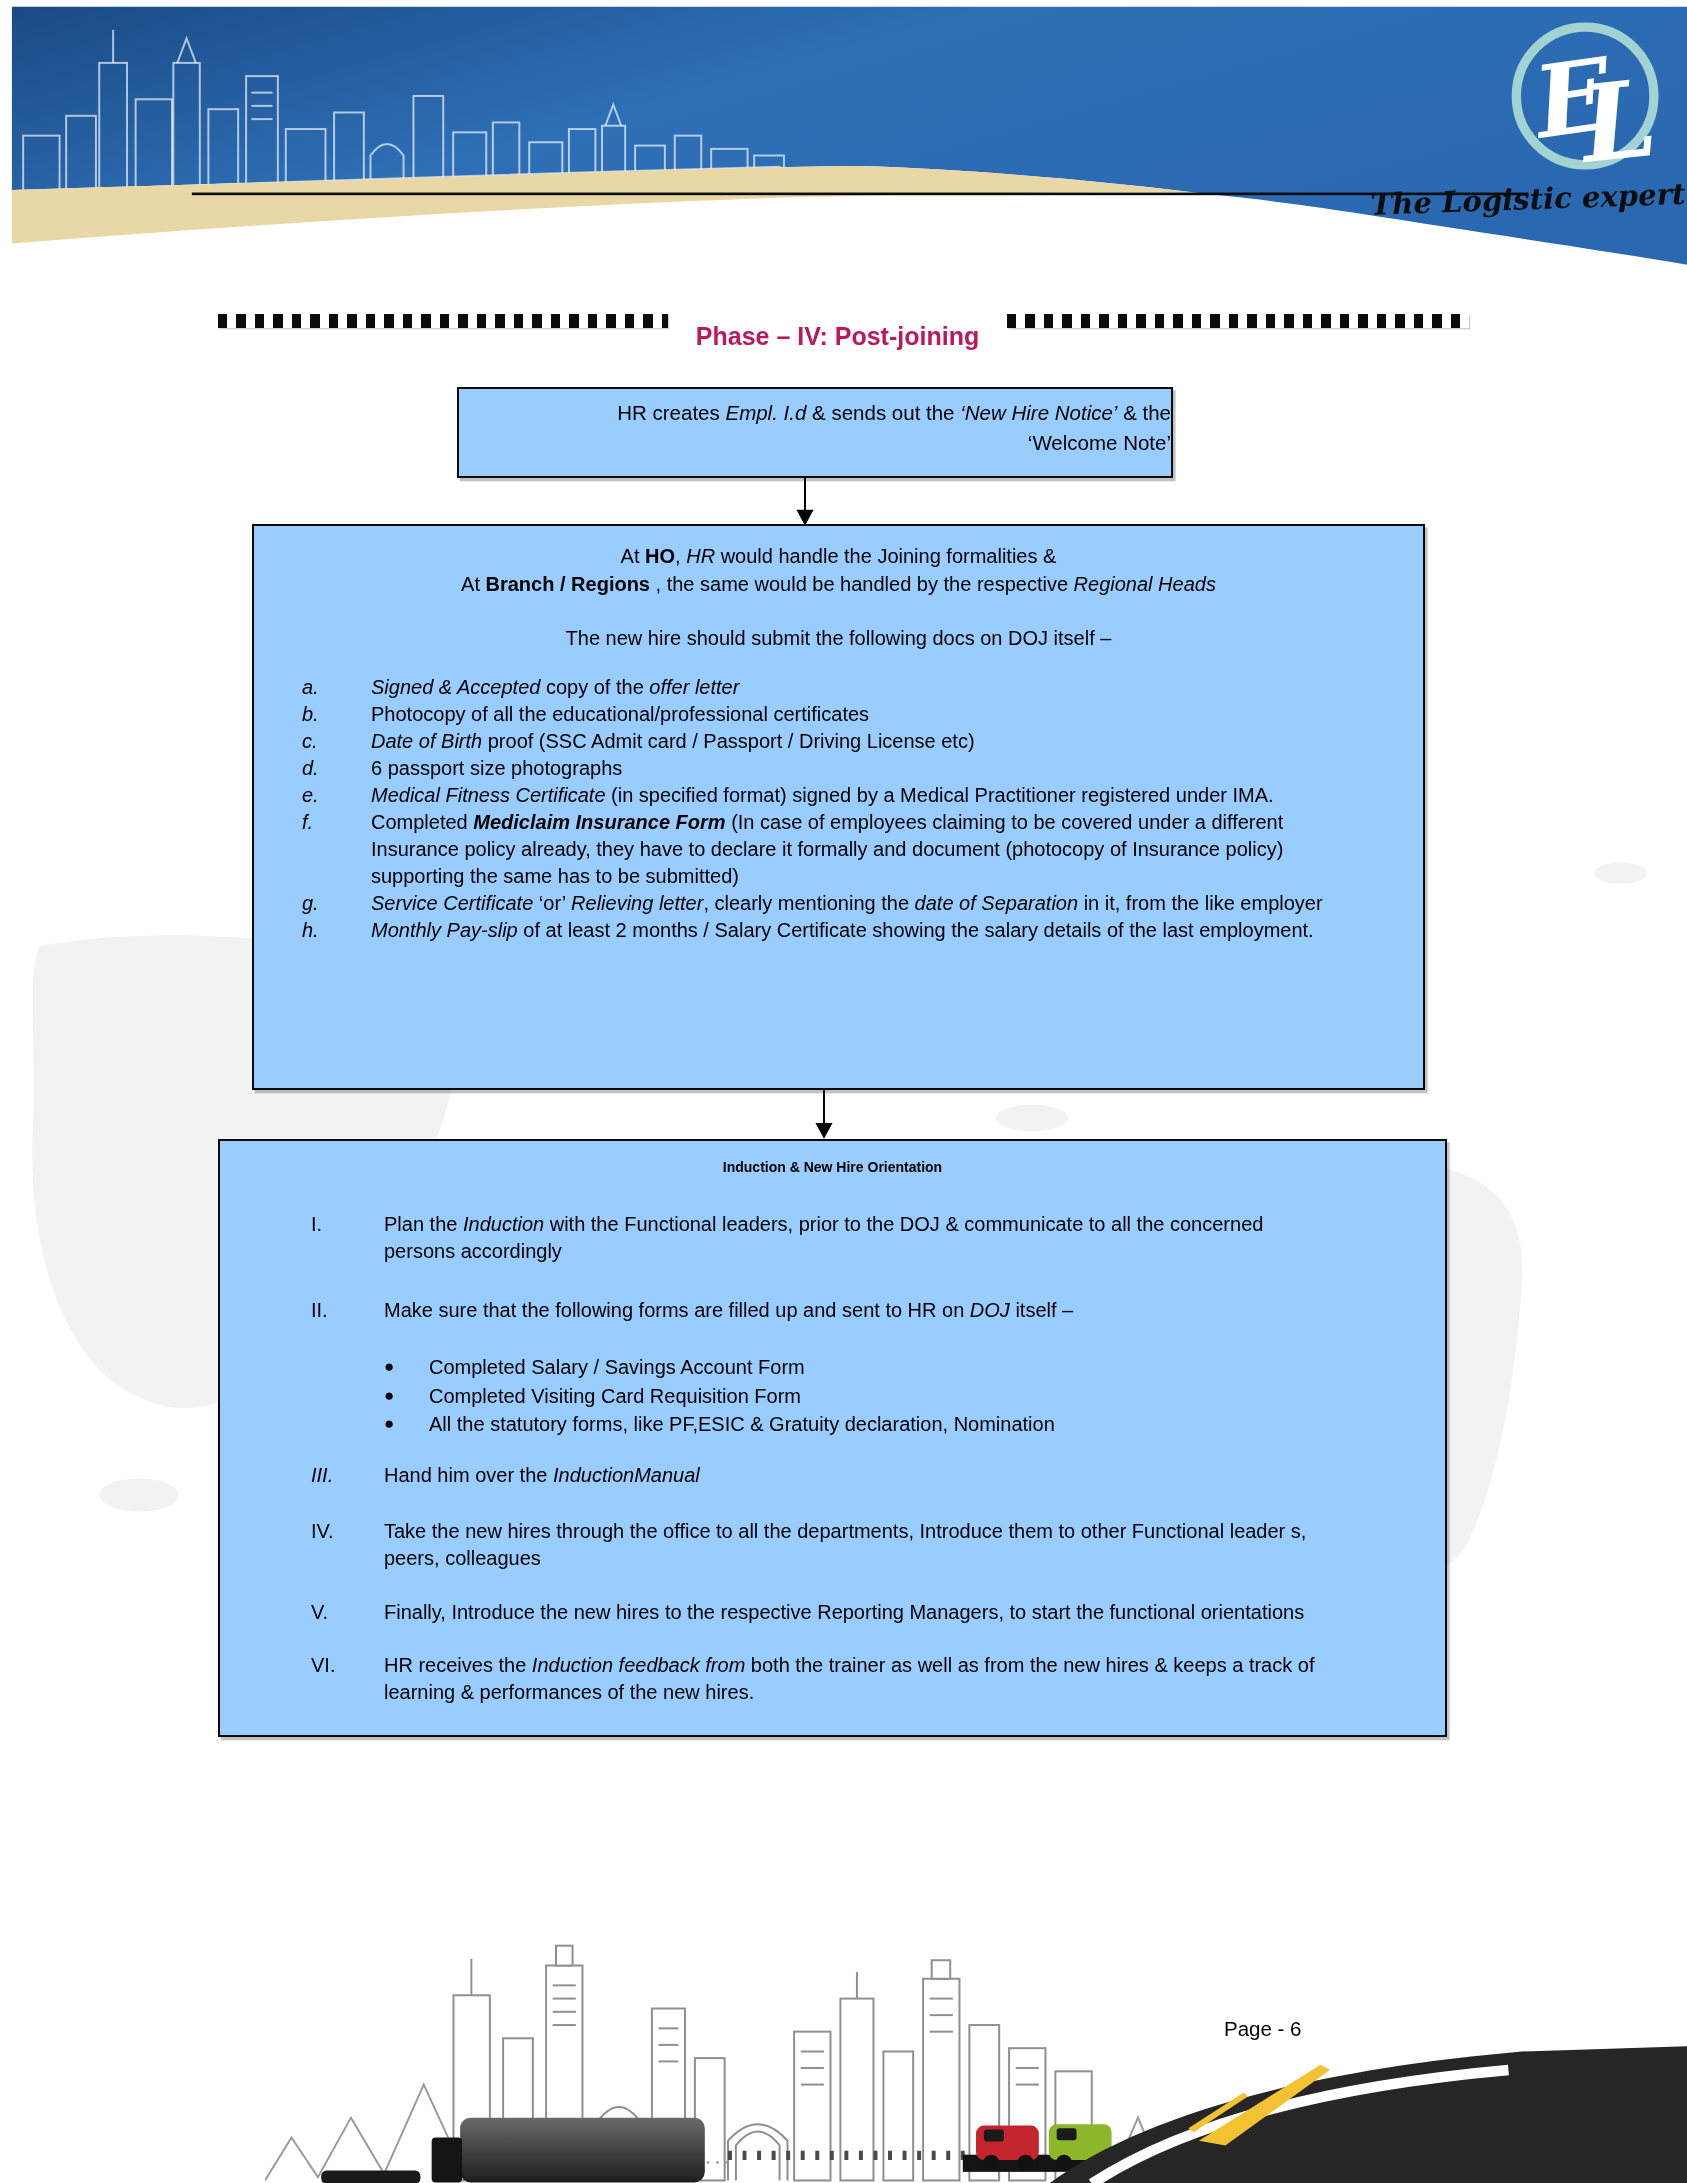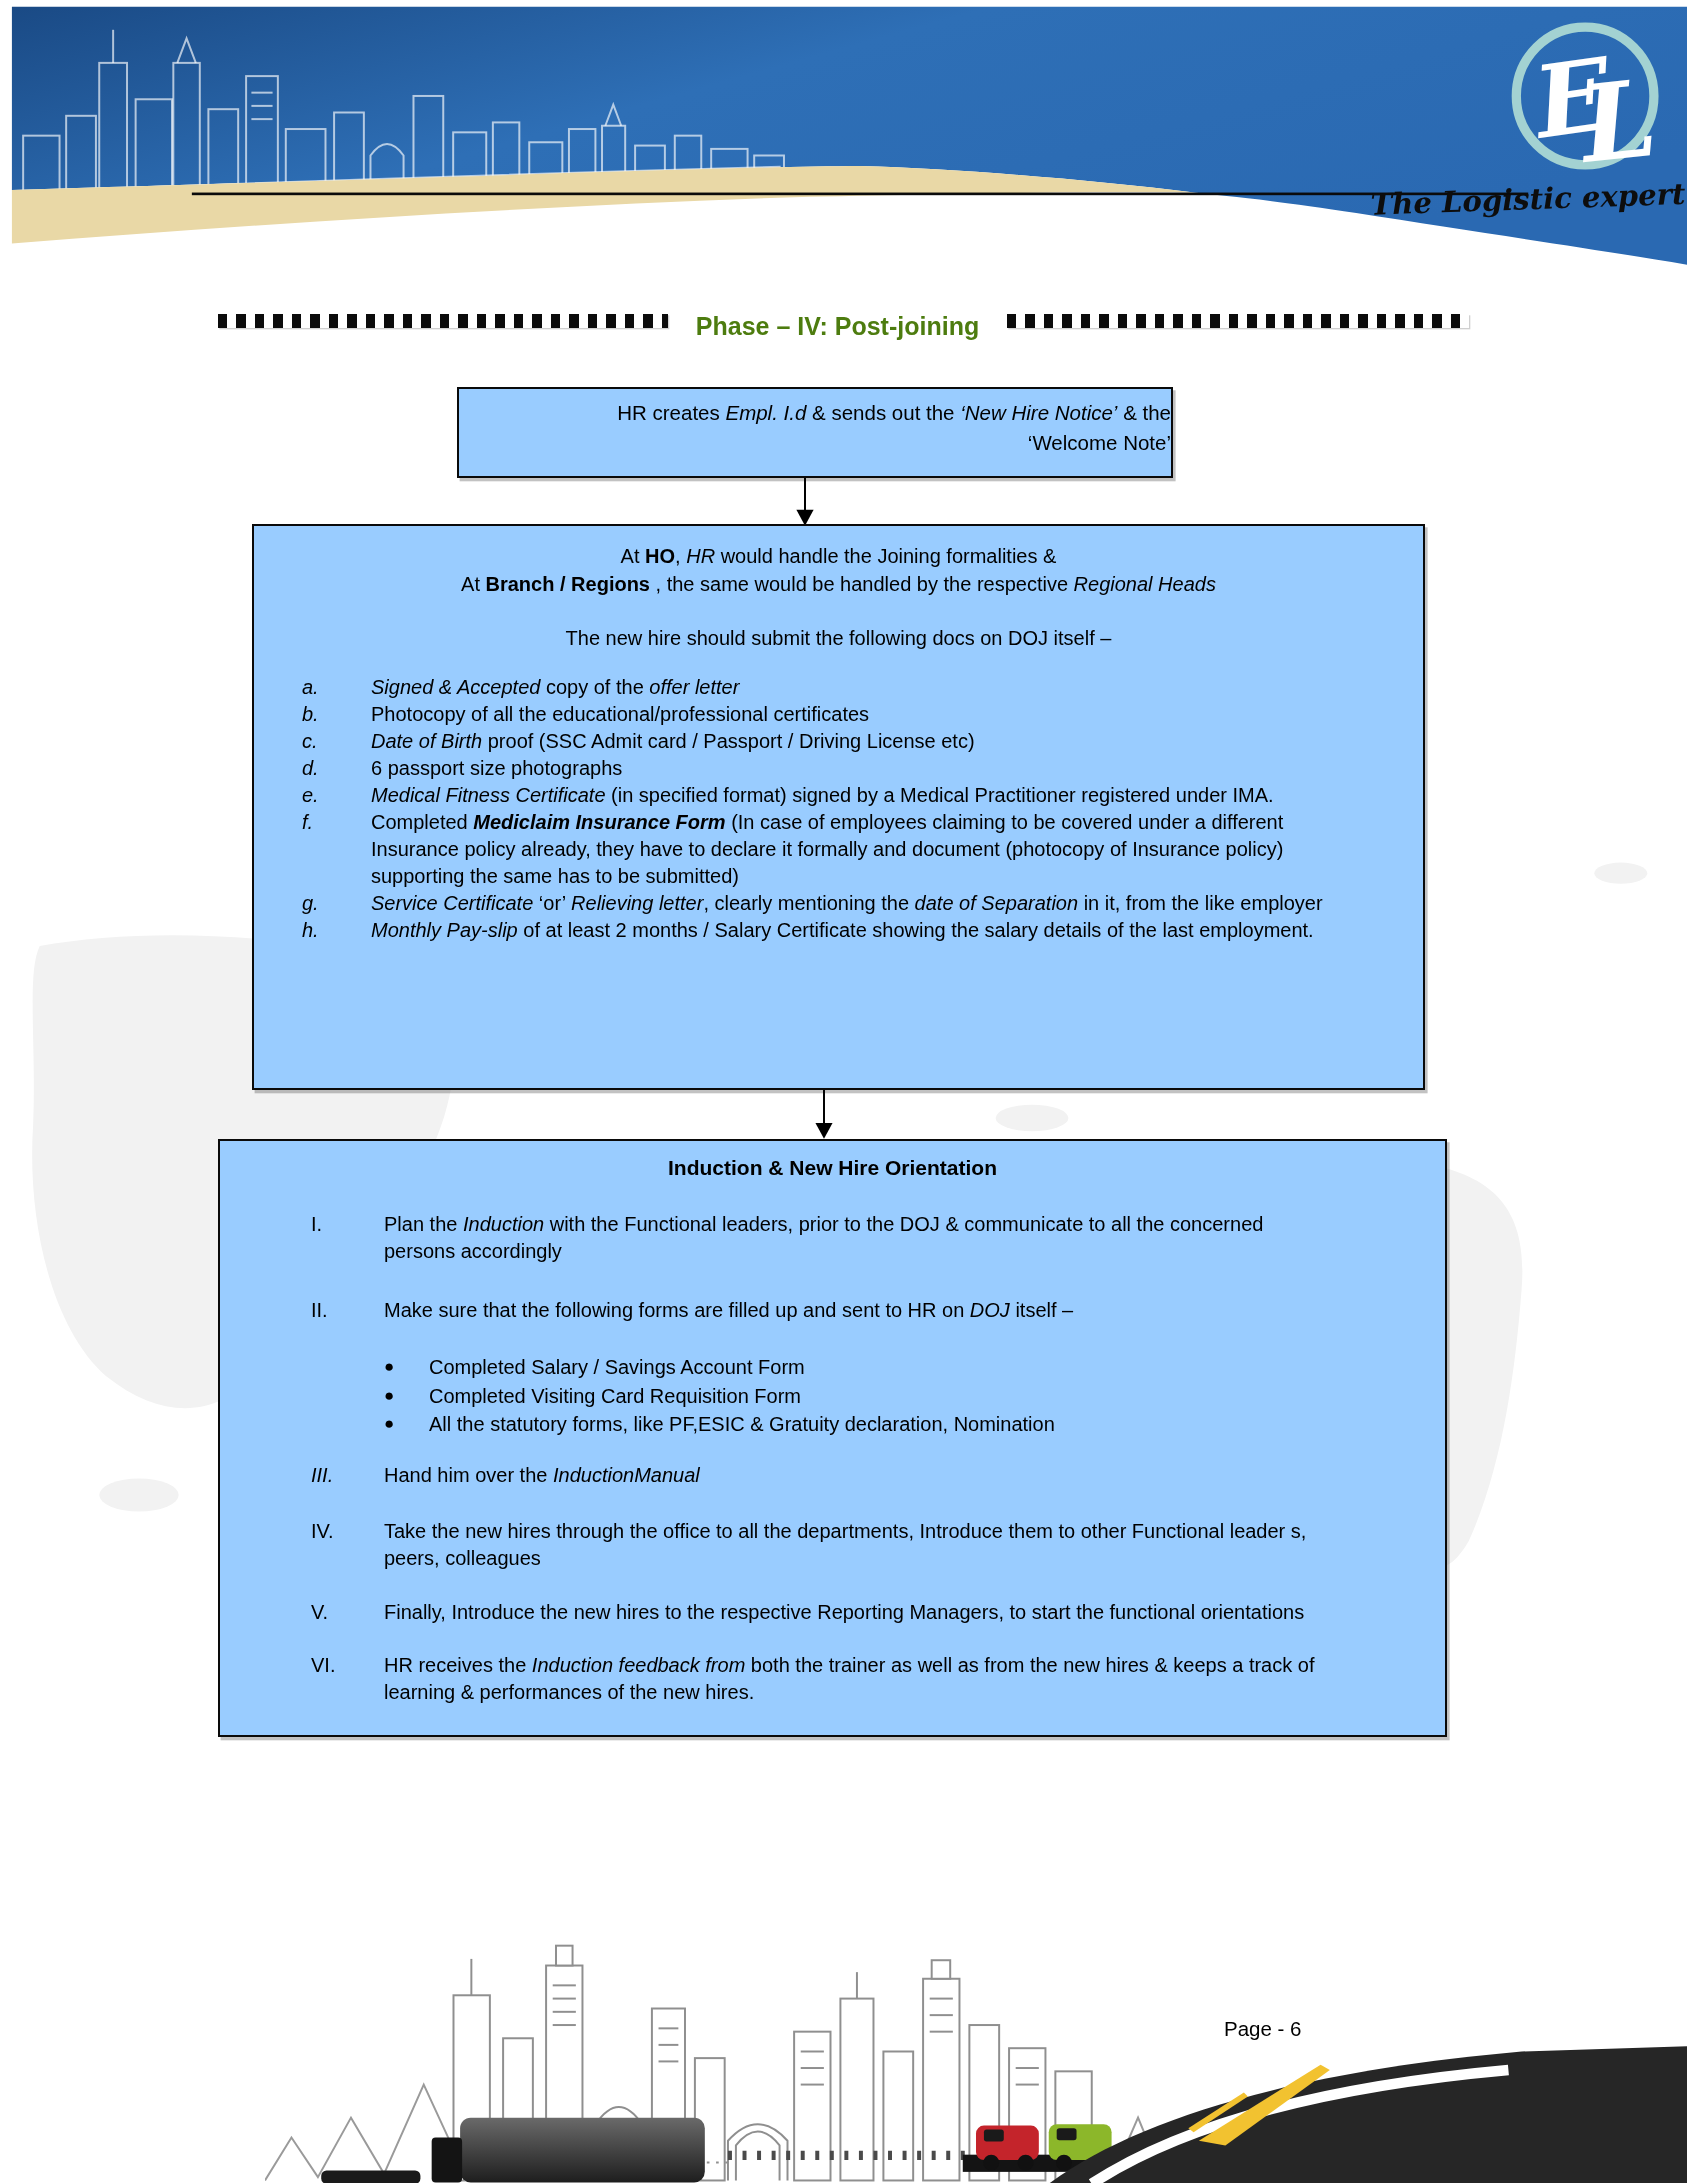--- a/index.html
+++ b/index.html
@@ -11,38 +11,38 @@
   #watermark{position:absolute;left:0;top:0;z-index:0;}
 
   
   .title-row{position:absolute;top:307px;left:0;width:1687px;display:flex;
              justify-content:center;align-items:flex-start;gap:28px;z-index:2;}
   .dash-strip{height:14.6px;margin-top:6.6px;
               background:repeating-linear-gradient(90deg,#0b0b0b 0 9.3px,rgba(0,0,0,0) 9.3px 18.5px);
               box-shadow:1.3px 1.3px 0 rgba(120,120,120,0.35);}
   .dash-strip.left{width:450px;}
   .dash-strip.right{width:462px;}
-  .page-title{font-size:25px;font-weight:bold;color:#4d7c0f;line-height:28px;margin-top:5px;}
+  .page-title{font-size:25px;font-weight:bold;color:#be185d;line-height:28px;margin-top:15px;}
 
   
   .flow-box{position:absolute;background:#99CCFF;border:2.6px solid #0A0A0A;box-sizing:border-box;
             box-shadow:2.6px 3.3px 0 rgba(80,80,80,0.35);z-index:2;}
   #box1{left:457px;top:387px;width:716px;height:91px;text-align:right;
         font-size:20.5px;line-height:30px;padding-top:9.3px;}
   #box2{left:252px;top:524px;width:1173px;height:566px;font-size:20px;}
   #box2 .heading{ text-align:center;line-height:28px;}
   #box2 .headings{padding-top:16px;}
   #box2 .intro{text-align:center;margin-top:26px;line-height:28px;}
   #box2 .list{margin-top:22px;padding-left:48px;}
   .row{display:flex;line-height:27px;}
   #box2 .row .lbl{flex:0 0 69px;font-style:italic;}
   #box2 .row .txt{width:992px;}
 
   #box3{left:218px;top:1139px;width:1229px;height:598px;font-size:20px;}
-  #box3 .box3-title{text-align:center;font-size:21px;font-weight:bold;padding-top:13.2px;line-height:27px;}
+  #box3 .box3-title{text-align:center;font-size:14px;font-weight:bold;padding-top:13.2px;line-height:27px;}
   #box3 .list{padding-left:91px;}
   #box3 .row .lbl{flex:0 0 73px;}
   #box3 .row .txt{width:933px;}
   .bullet-row{display:flex;line-height:28.4px;padding-left:73px;}
   .bullet-row .b{flex:0 0 45px;font-size:17px;}
   .bullet-row .txt{width:887px;}
   .mt36{margin-top:24px;}.mt40{margin-top:26.5px;}.mt44{margin-top:29px;}
   .mt46{margin-top:30px;}.mt48{margin-top:32px;}
   .lbl-italic{font-style:italic;}
 

